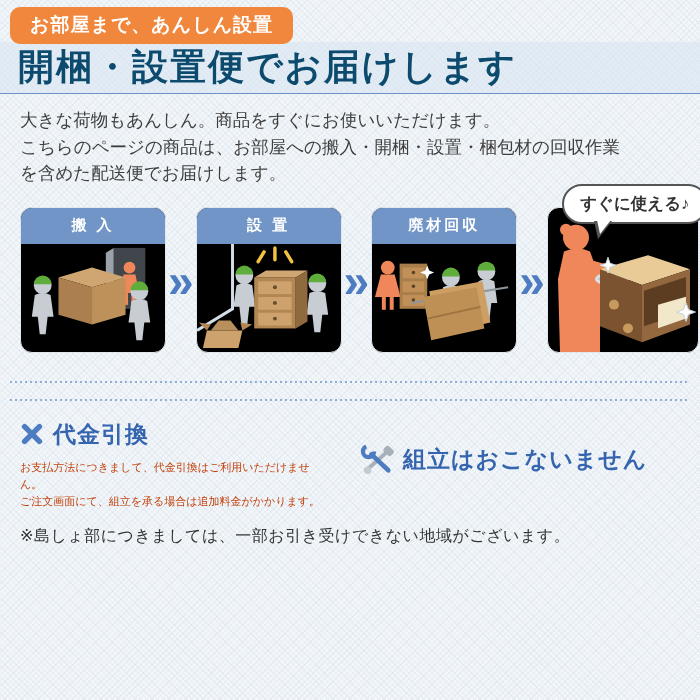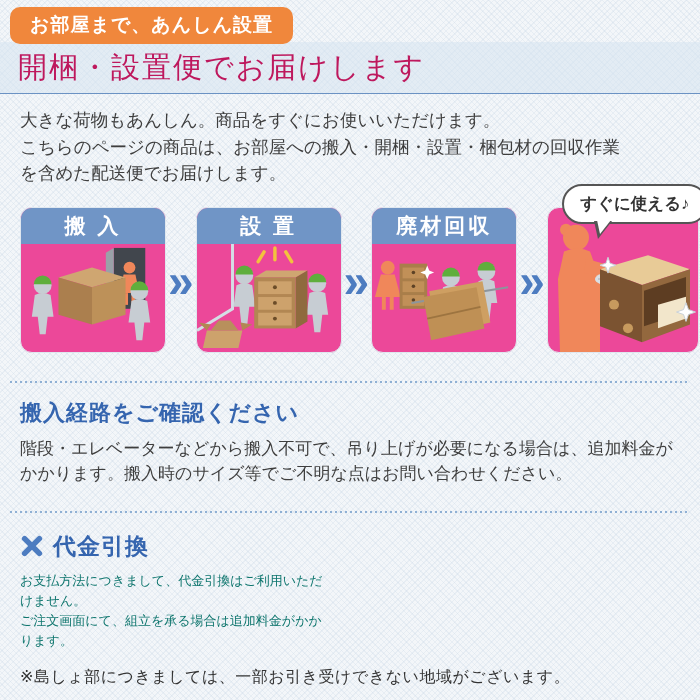--- a/index.html
+++ b/index.html
@@ -23,37 +23,37 @@
     padding:5px 20px 6px; border-radius:10px; letter-spacing:1px;
   }
 
   
   .header {
     height:52px; display:flex; align-items:center; padding-left:18px;
     background:rgba(214,228,241,.55);
     border-bottom:1px solid #6b92c3;
   }
   .header .title {
-    font-size:29px; font-weight:normal; color:#be185d; letter-spacing:2px;
+    font-size:36px; font-weight:bold; color:#0c4a6e; letter-spacing:2px;
   }
 
   
   .intro { padding:13px 20px 4px; }
   .intro p { font-size:17.5px; line-height:1.52; color:#3e3e3e; max-width:600px; }
 
   
   .steps { display:flex; align-items:center; padding:16px 6px 0 20px; }
   .panel {
-    width:146px; height:146px; background:#ec4899; border:1px solid #dfe7ef;
+    width:146px; height:146px; background:#000000; border:1px solid #dfe7ef;
     border-radius:12px; position:relative; flex:none;
   }
   .panel-header {
     height:36px; background:#7095c6; border-radius:11px 11px 0 0;
     display:flex; align-items:center; justify-content:center;
-    color:#fff; font-weight:bold; font-size:21px; letter-spacing:3px;
+    color:#fff; font-weight:bold; font-size:15px; letter-spacing:3px;
   }
   .panel-art { position:absolute; left:0; right:0; bottom:0; top:36px; overflow:hidden; }
   .panel-art svg, .panel-art-full svg { display:block; width:100%; height:100%; }
   .panel.last { width:152px; }
   .panel-art-full { position:absolute; inset:0; overflow:hidden; border-radius:11px; }
   .chev {
     font-size:46px; font-weight:bold; color:#4d7cc0; line-height:1;
     padding:0 2px; flex:none; transform:scaleY(1.05);
   }
   .bubble {
@@ -87,21 +87,21 @@
   
   .cols { display:flex; padding:18px 14px 0 20px; align-items:center; }
   .col-left { width:312px; flex:none; }
   .col-div {
     width:2px; margin:2px 14px 0 12px; flex:none;
     background:repeating-linear-gradient(180deg, #8fb0d4 0 2px, transparent 2px 5px);
   }
   .col-right { flex:1; }
   .col-head { display:flex; align-items:center; gap:9px; margin-bottom:9px; }
   .col-title { font-size:23px; font-weight:bold; color:#3565af; letter-spacing:1px; }
-  .col-body p { font-size:13px; line-height:1.55; color:#0f766e; }
+  .col-body p { font-size:11px; line-height:1.55; color:#c2410c; }
   .icon { flex:none; display:inline-flex; }
 
   
   .footer { padding:16px 20px 0; font-size:16px; color:#333; letter-spacing:.5px; }
 </style>
 </head>
 <body>
 
 <svg width="0" height="0" style="position:absolute" aria-hidden="true">
   <defs>
@@ -244,24 +244,20 @@
             <path d="M60,50 l2,6 6,2 -6,2 -2,6 -2,-6 -6,-2 6,-2 z"></path>
             <path d="M138,96 l2.5,7 7,2.5 -7,2.5 -2.5,7 -2.5,-7 -7,-2.5 7,-2.5 z"></path>
           </g>
         </svg>
       </div>
     </div>
   </div>
 
   <div class="sep"></div>
 
-  <div class="route">
-    <div class="section-title">搬入経路をご確認ください</div>
-    <p>階段・エレベーターなどから搬入不可で、吊り上げが必要になる場合は、追加料金がかかります。搬入時のサイズ等でご不明な点はお問い合わせください。</p>
-  </div>
 
   <div class="sep tight"></div>
 
   <div class="cols">
 
     <div class="col-left">
       <div class="col-head">
         <span class="icon">
           <svg width="24" height="24" viewBox="0 0 26 26">
             <path d="M5 5 L21 21 M21 5 L5 21" stroke="#4d7cc0" stroke-width="6" stroke-linecap="round"></path>
@@ -271,18 +267,30 @@
       </div>
       <div class="col-body">
         <p>お支払方法につきまして、代金引換はご利用いただけません。</p>
         <p>ご注文画面にて、組立を承る場合は追加料金がかかります。</p>
       </div>
     </div>
 
     <div class="col-div"></div>
 
     <div class="col-right">
+      <div class="col-head">
+        <span class="icon">
+          <svg width="34" height="30" viewBox="0 0 36 32">
+            <line x1="28" y1="8" x2="10" y2="24" stroke="#a8b0b8" stroke-width="4" stroke-linecap="round"></line>
+            <rect x="25" y="2" width="11" height="8" rx="3" transform="rotate(42 30 6)" fill="#a8b0b8"></rect>
+            <circle cx="9" cy="7" r="6" fill="none" stroke="#4d7cc0" stroke-width="4.5" stroke-dasharray="25 13"></circle>
+            <line x1="12" y1="10" x2="30" y2="27" stroke="#4d7cc0" stroke-width="5" stroke-linecap="round"></line>
+            <circle cx="8" cy="27" r="4" fill="#c3cad1"></circle>
+          </svg>
+        </span>
+        <span class="col-title">組立はおこないません</span>
+      </div>
     </div>
   </div>
 
   <div class="footer">※島しょ部につきましては、一部お引き受けできない地域がございます。</div>
 
 </div>
 
 </body></html>

